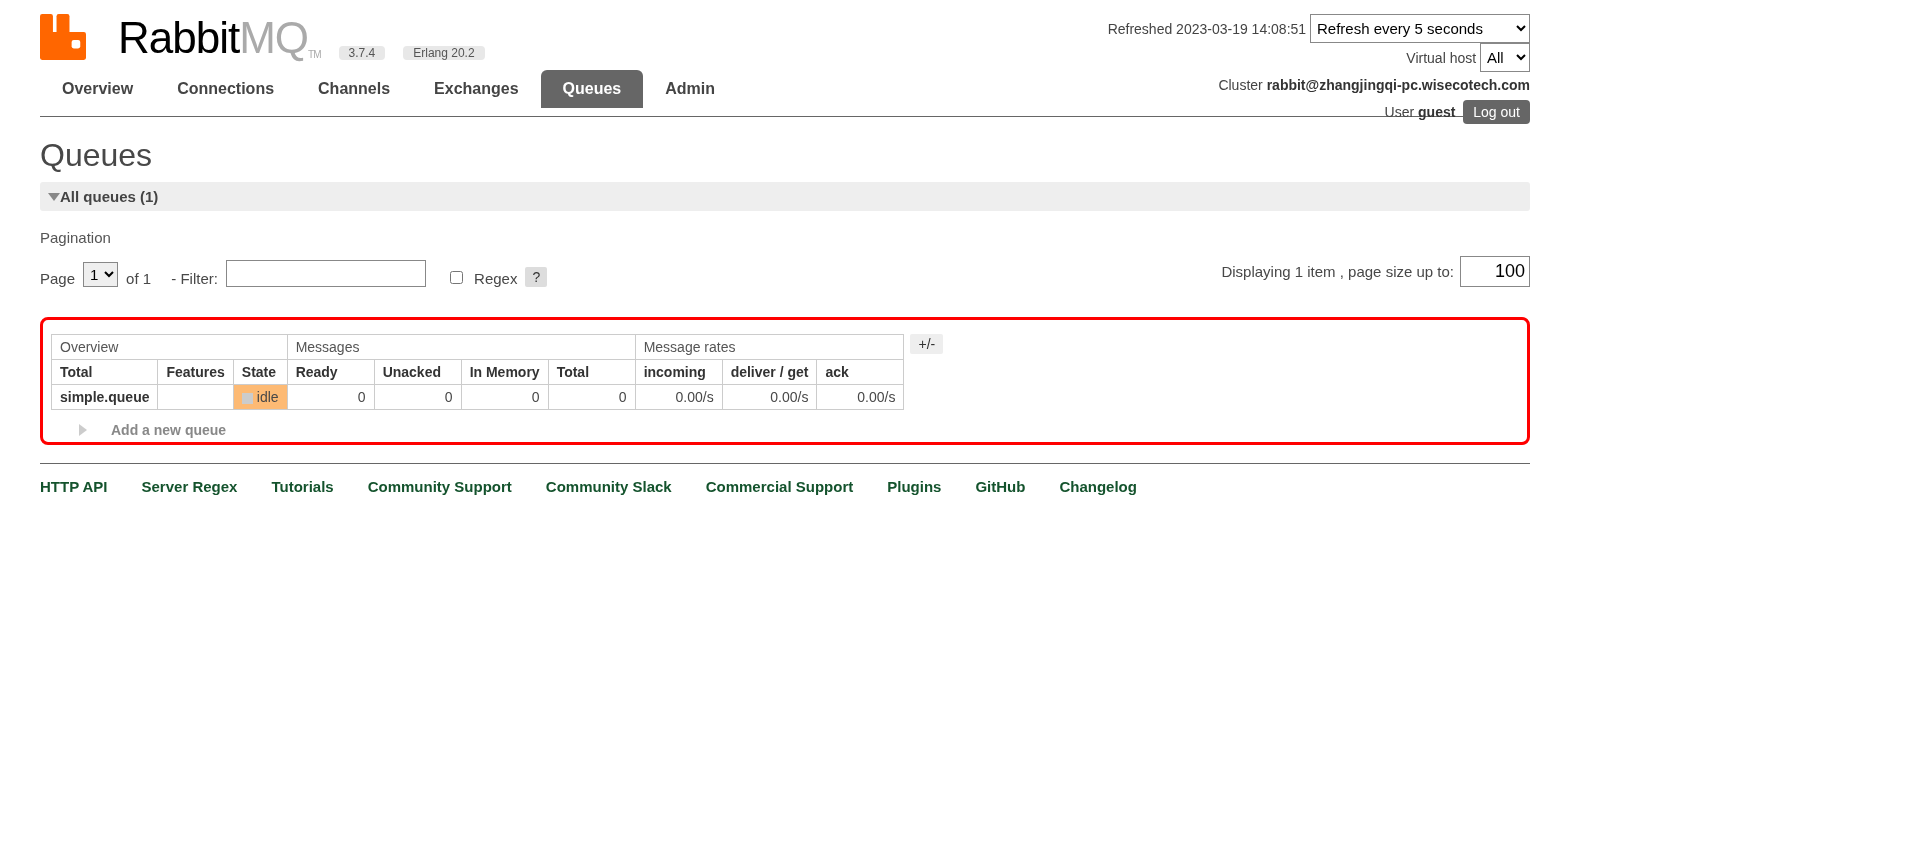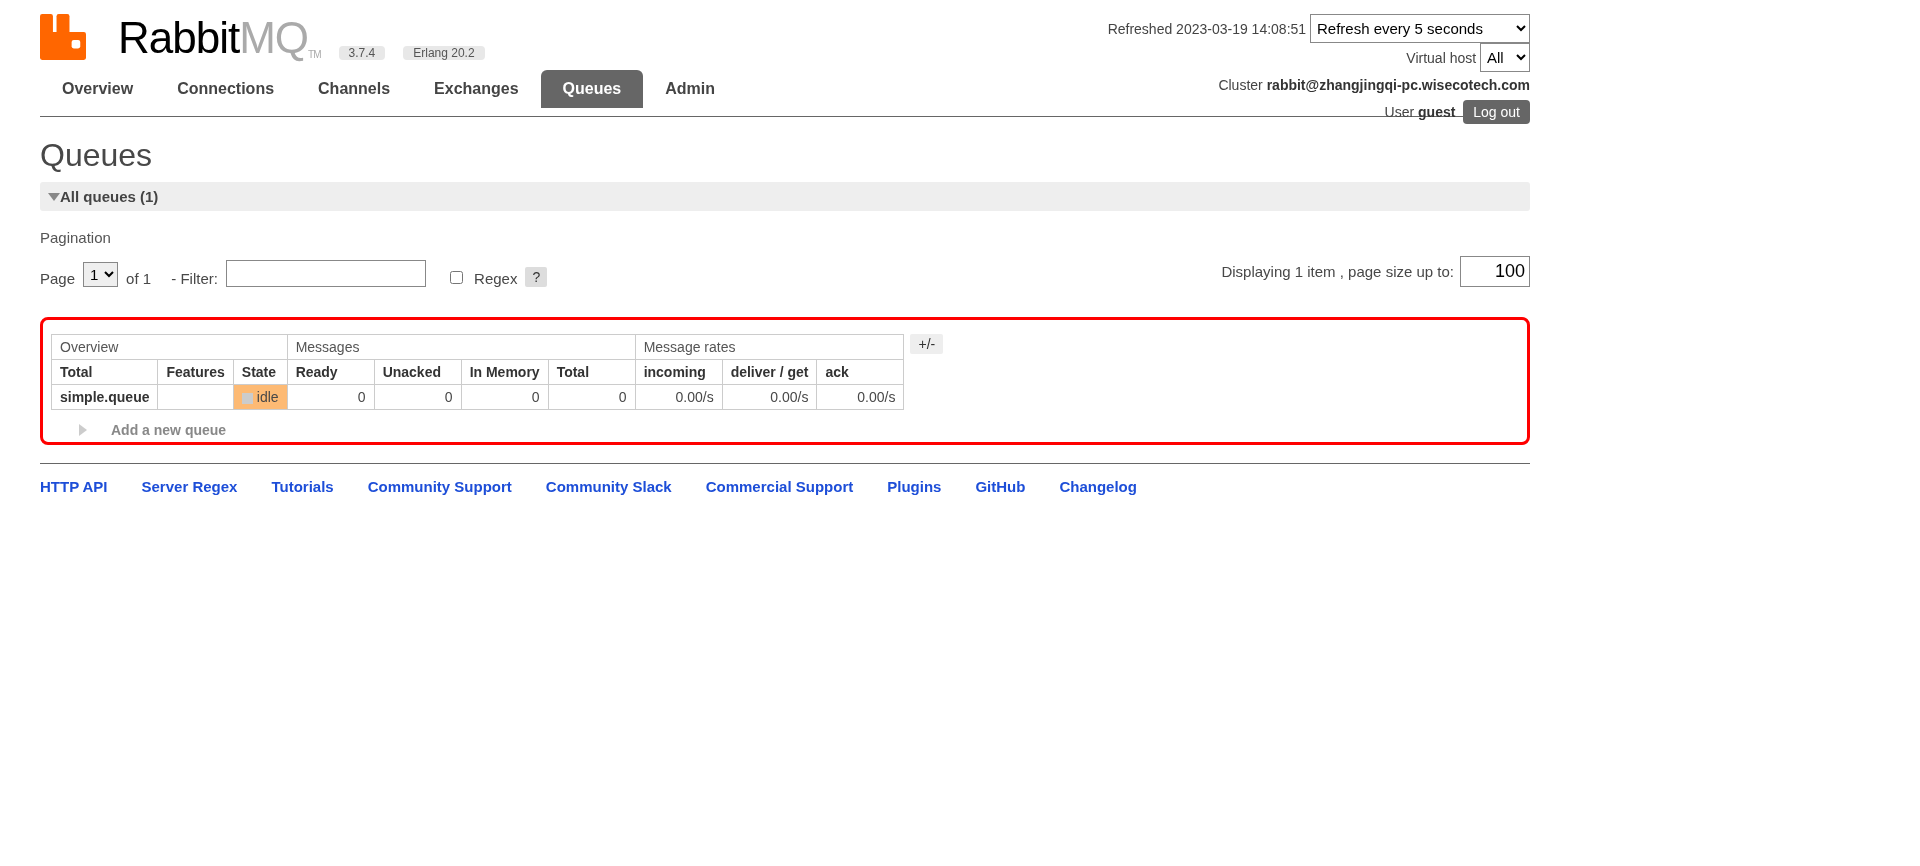--- a/index.html
+++ b/index.html
@@ -53,21 +53,21 @@
   .state-dot{display:inline-block;width:11px;height:11px;background:#ccc;margin-right:4px;vertical-align:middle;}
   .state-cell{background:#fdba74;text-align:right;}
   .plus-minus{display:inline-block;background:#eee;padding:2px 8px;font-size:14px;color:#333;cursor:pointer;margin-left:6px;vertical-align:top;border-radius:2px;}
   .table-flex{display:flex;align-items:flex-start;}
 
   .add-queue-row{position:absolute;left:24px;bottom:4px;display:flex;align-items:center;gap:18px;font-size:14px;font-weight:700;color:#888;cursor:pointer;padding-left:12px;}
   .add-queue-row .arrow.right{border-left-color:#ccc;}
 
   
   .footer{border-top:1px solid #666;margin-top:18px;padding:14px 0;display:flex;gap:34px;flex-wrap:wrap;}
-  .footer a{color:#1d4ed8;font-weight:700;font-size:15px;text-decoration:none;}
+  .footer a{color:#14532d;font-weight:700;font-size:15px;text-decoration:none;}
 </style>
 </head>
 <body>
 
 <div class="page">
 
   <div class="header">
     <div class="logo-row">
       <span class="logo">
         <span class="logo-mark">

